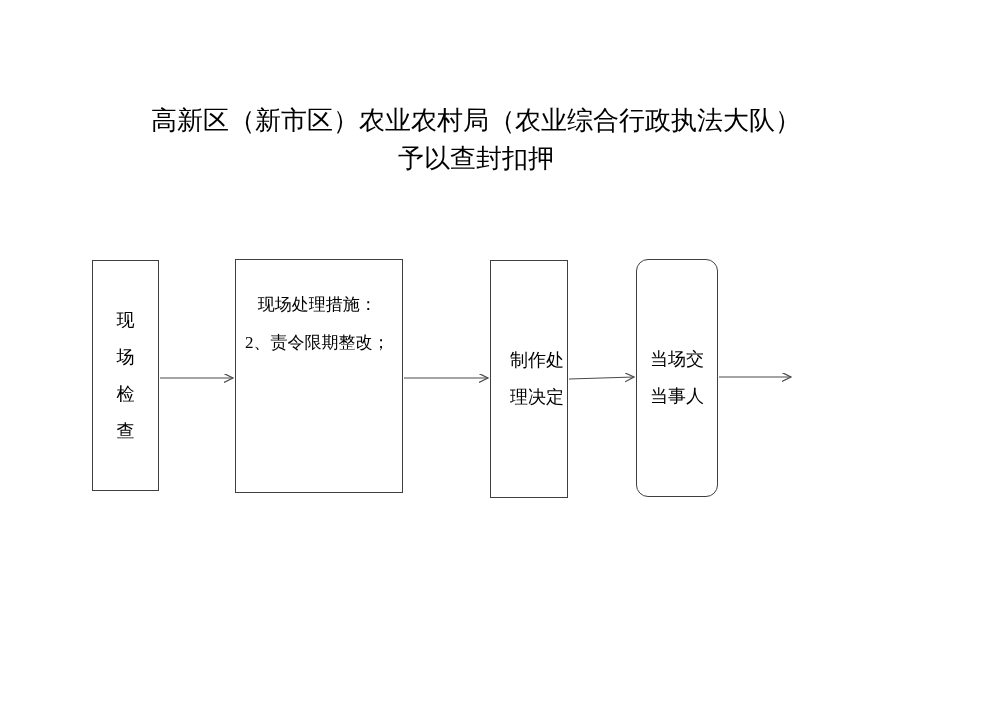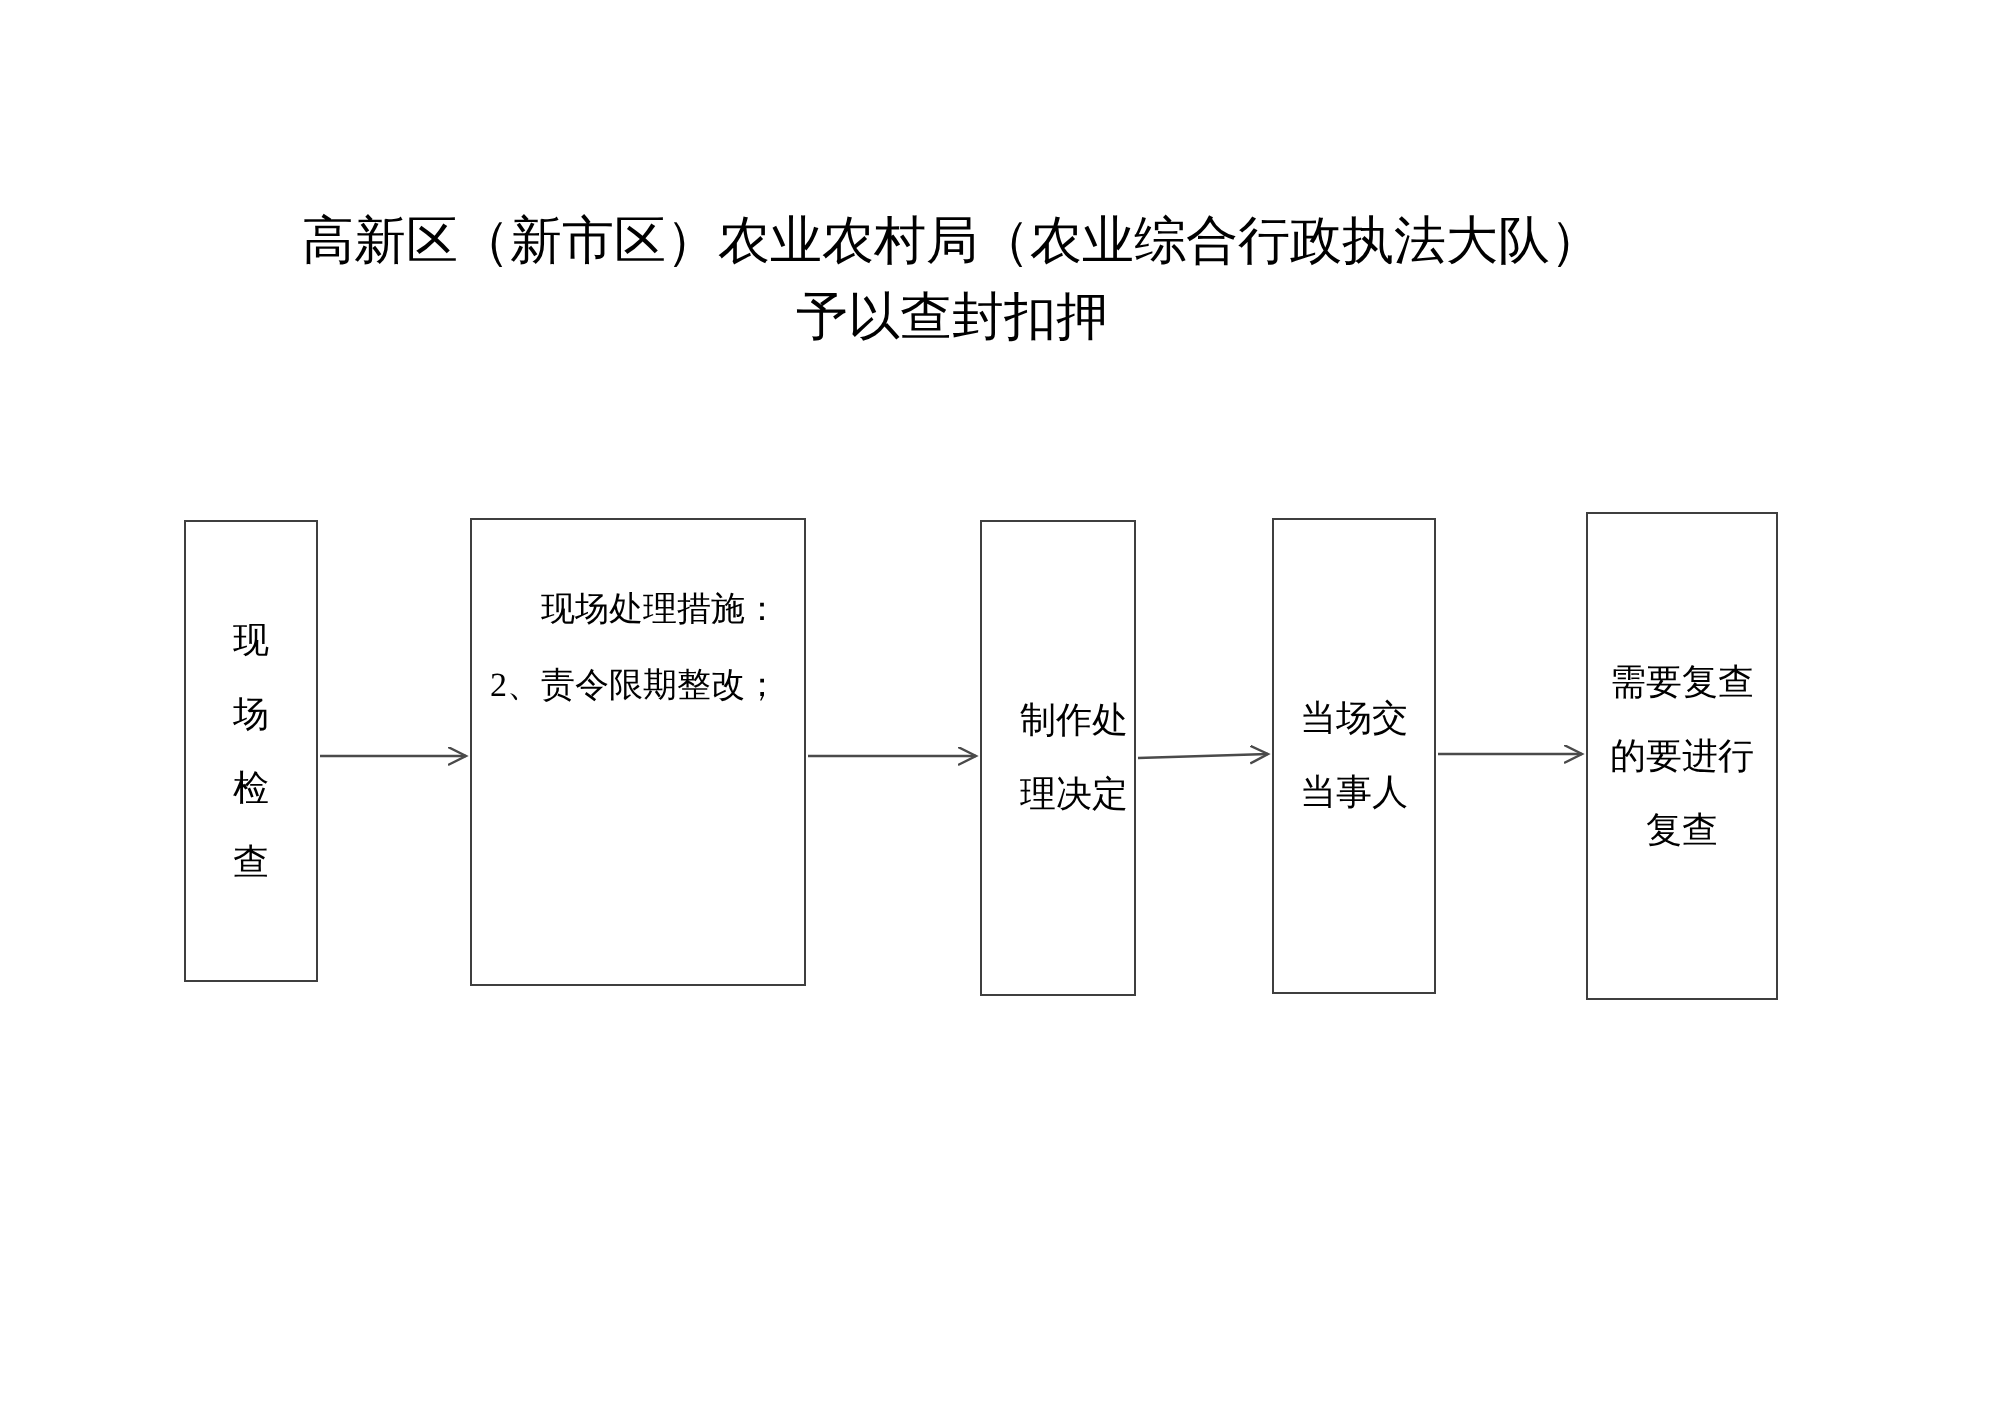--- a/index.html
+++ b/index.html
@@ -41,27 +41,27 @@
     line-height: 37px;
     text-align: center;
     color: var(--text);
   }
   .pre-line { white-space: pre-line; }
   .box-1 { left: 92px;  top: 260px; width: 67px;  height: 231px; }
   .box-2 {
     left: 235px; top: 259px; width: 168px; height: 234px;
     align-items: flex-start;
     justify-content: flex-start;
-    text-align: right;
+    text-align: center;
     font-size: 17px;
     padding: 26px 6px 0 9px;
   }
   .box-2 .measure-line { display: block; line-height: 37.5px; white-space: nowrap; }
   .box-3 { left: 490px; top: 260px; width: 78px;  height: 238px; padding-left: 16px; }
-  .box-4 { left: 636px; top: 259px; width: 82px;  height: 238px; }
+  .box-4 { left: 636px; top: 259px; width: 82px;  height: 238px; border-radius: 12px; }
   .box-5 { left: 793px; top: 256px; width: 96px;  height: 244px; }
   .arrow-layer {
     position: absolute;
     left: 0; top: 0;
     width: 1000px; height: 707px;
     pointer-events: none;
   }
 </style>
 </head>
 <body>
@@ -96,17 +96,14 @@
       <span class="measure-line">2、责令限期整改；</span>
     </div>
   </div>
 
   <div class="flow-box box-3 pre-line">制作处
 理决定</div>
 
   <div class="flow-box box-4 pre-line">当场交
 当事人</div>
 
-  <div class="flow-box box-5 pre-line">需要复查
-的要进行
-复查</div>
 
 </div>
 
 </body></html>

